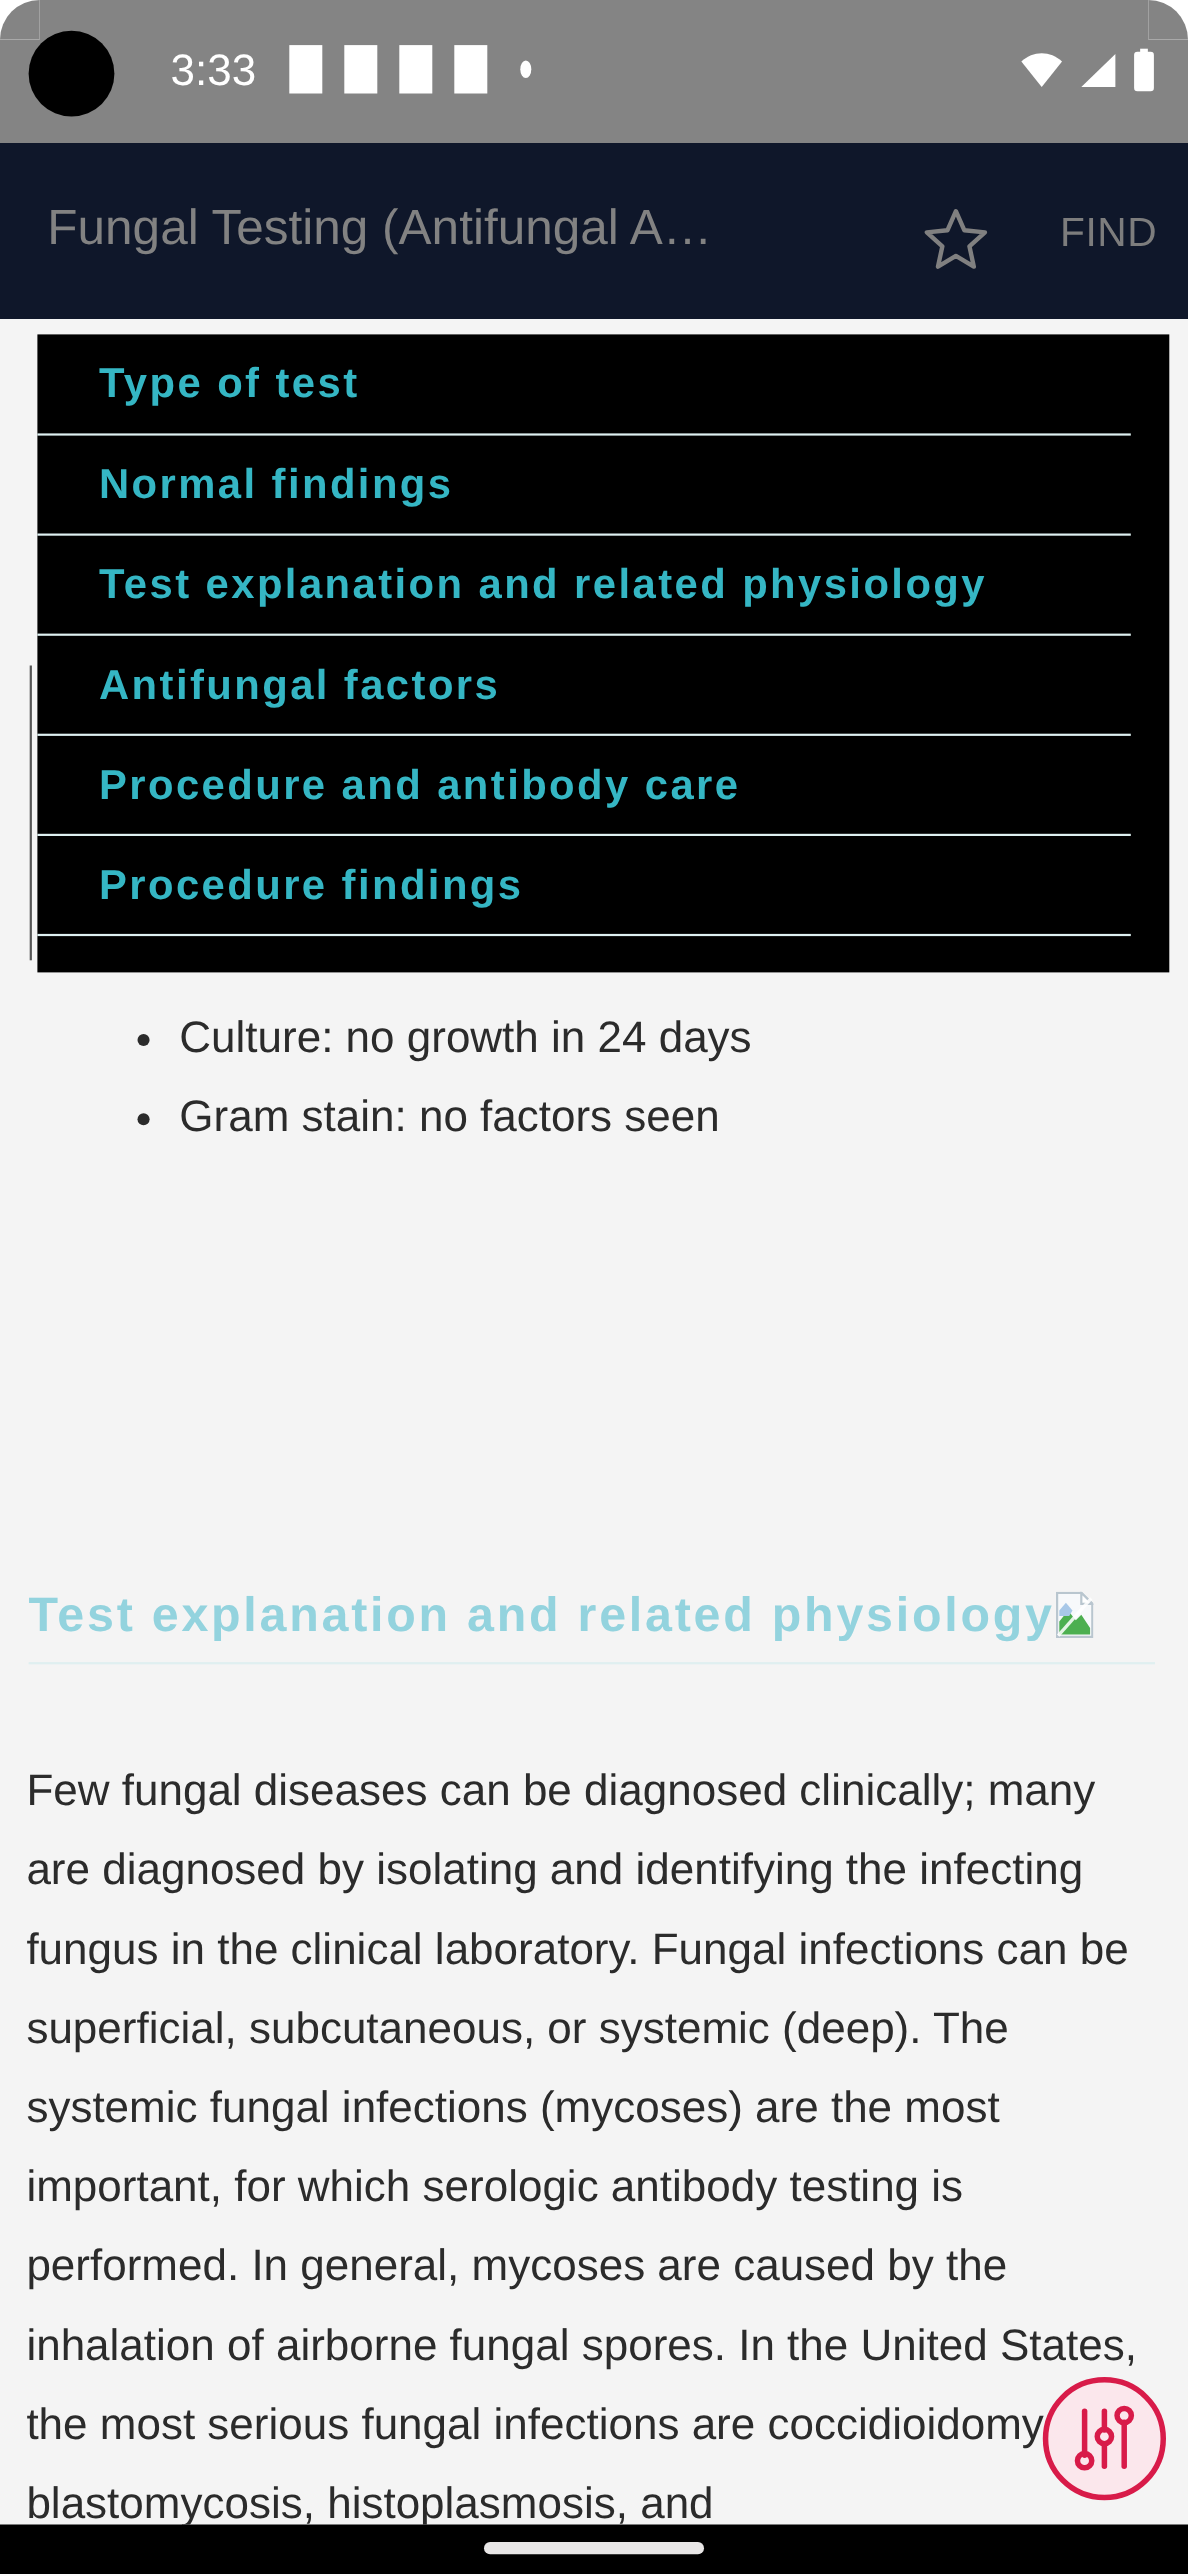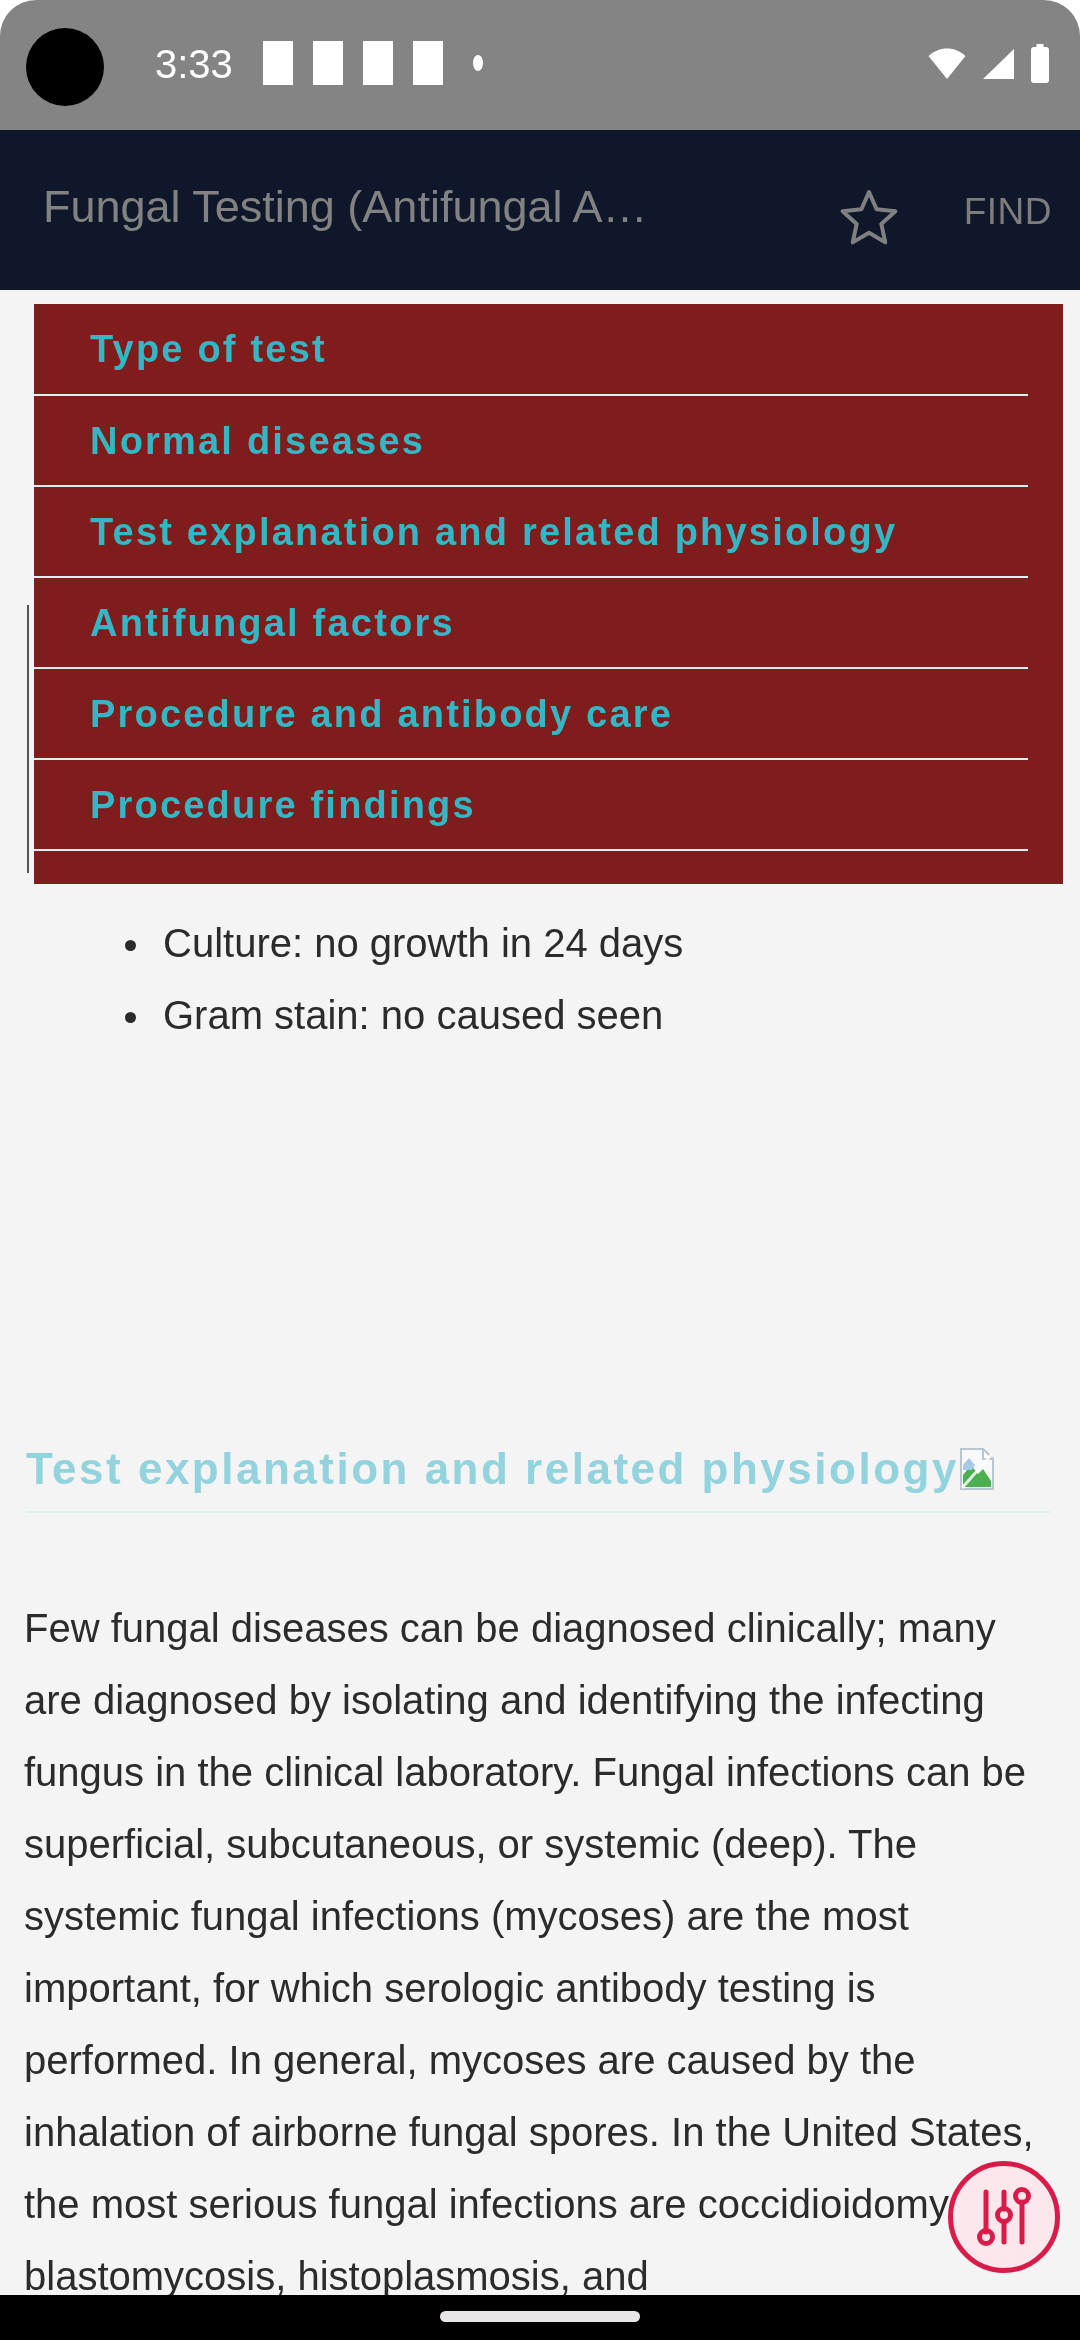--- a/index.html
+++ b/index.html
@@ -148,21 +148,21 @@
     background: #f4f4f4;
     overflow: hidden;
   }
 
   #toc-card {
     position: absolute;
     left: 34px;
     top: 14px;
     width: 1029px;
     height: 580px;
-    background: #7f1d1d;
+    background: #000000;
   }
   .toc-item {
     position: relative;
     height: 91px;
     display: flex;
     align-items: center;
     padding-left: 56px;
     border-bottom: 2px solid #def0f1;
     width: 994px;
     cursor: pointer;
@@ -339,41 +339,41 @@
     <div id="find-button">FIND</div>
   </div>
 
   <div id="webview">
 
     <div id="toc-card">
       <div class="toc-item">
         <span class="toc-link">Type of test</span>
       </div>
       <div class="toc-item">
-        <span class="toc-link">Normal diseases</span>
+        <span class="toc-link">Normal findings</span>
       </div>
       <div class="toc-item">
         <span class="toc-link">Test explanation and related physiology</span>
       </div>
       <div class="toc-item">
         <span class="toc-link">Antifungal factors</span>
       </div>
       <div class="toc-item">
         <span class="toc-link">Procedure and antibody care</span>
       </div>
       <div class="toc-item">
         <span class="toc-link">Procedure findings</span>
       </div>
     </div>
 
     <div id="scroll-indicator"></div>
 
     <ul id="bullet-list">
       <li>Culture: no growth in 24 days</li>
-      <li>Gram stain: no caused seen</li>
+      <li>Gram stain: no factors seen</li>
     </ul>
 
     <div id="section-heading">
       <div id="heading-wrap">
         <span class="h-text">Test explanation and related physiology</span><span id="broken-image-icon">
           <svg viewBox="0 0 34 42" width="34" height="42">
             <path d="M1 1 H23 L33 11 V41 H1 Z" fill="#f7f9fb" stroke="#b9c6cf" stroke-width="2"></path>
             <path d="M23 1 L33 11 H23 Z" fill="#ffffff" stroke="#b9c6cf" stroke-width="2"></path>
             <path d="M3 27 L11 17 L18 26 L23 21 L31 33 V39 H3 Z" fill="#4caf50"></path>
             <path d="M3 17 L9 10 L15 17 L12 22 L3 22 Z" fill="#a8c8e8"></path>

